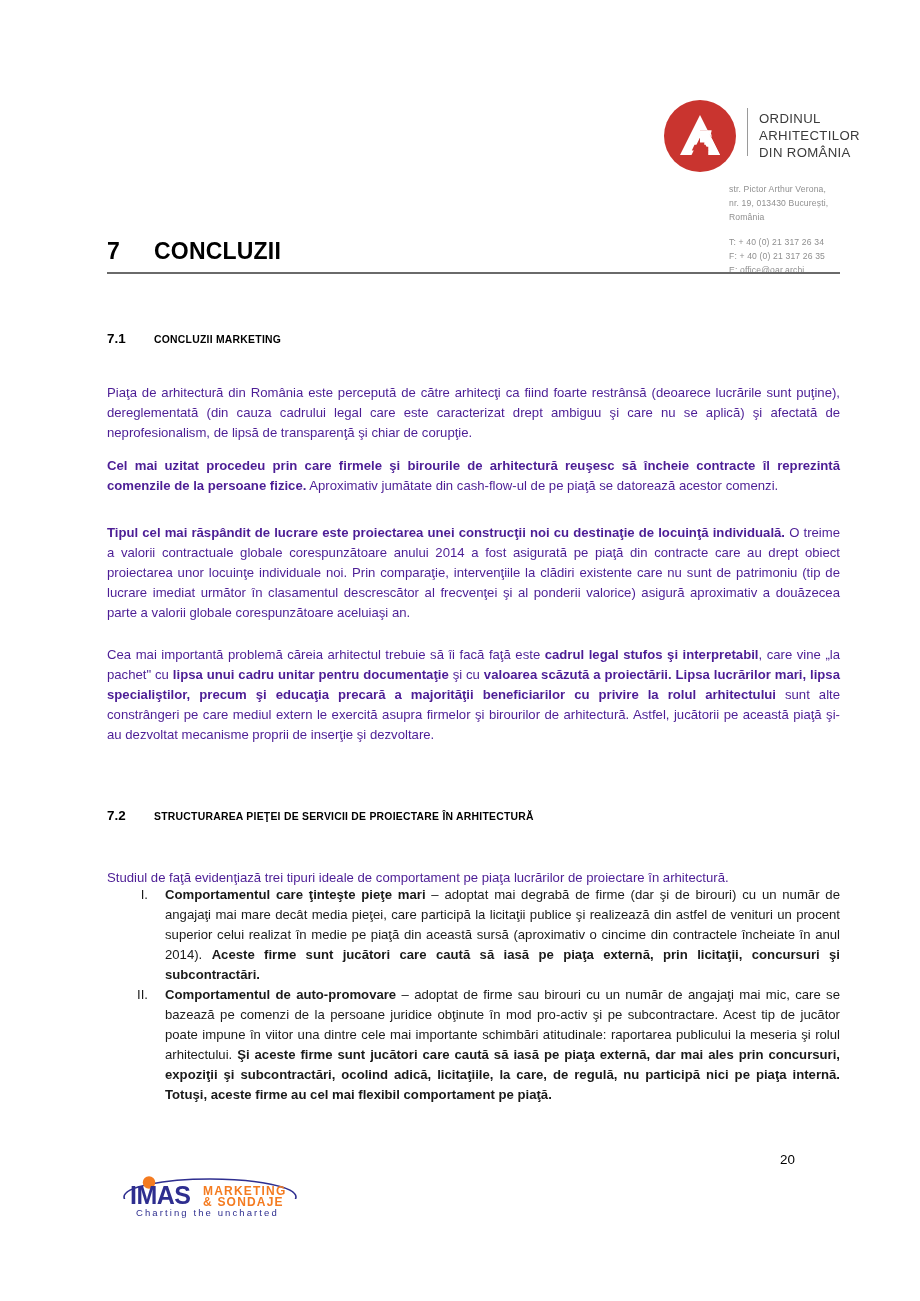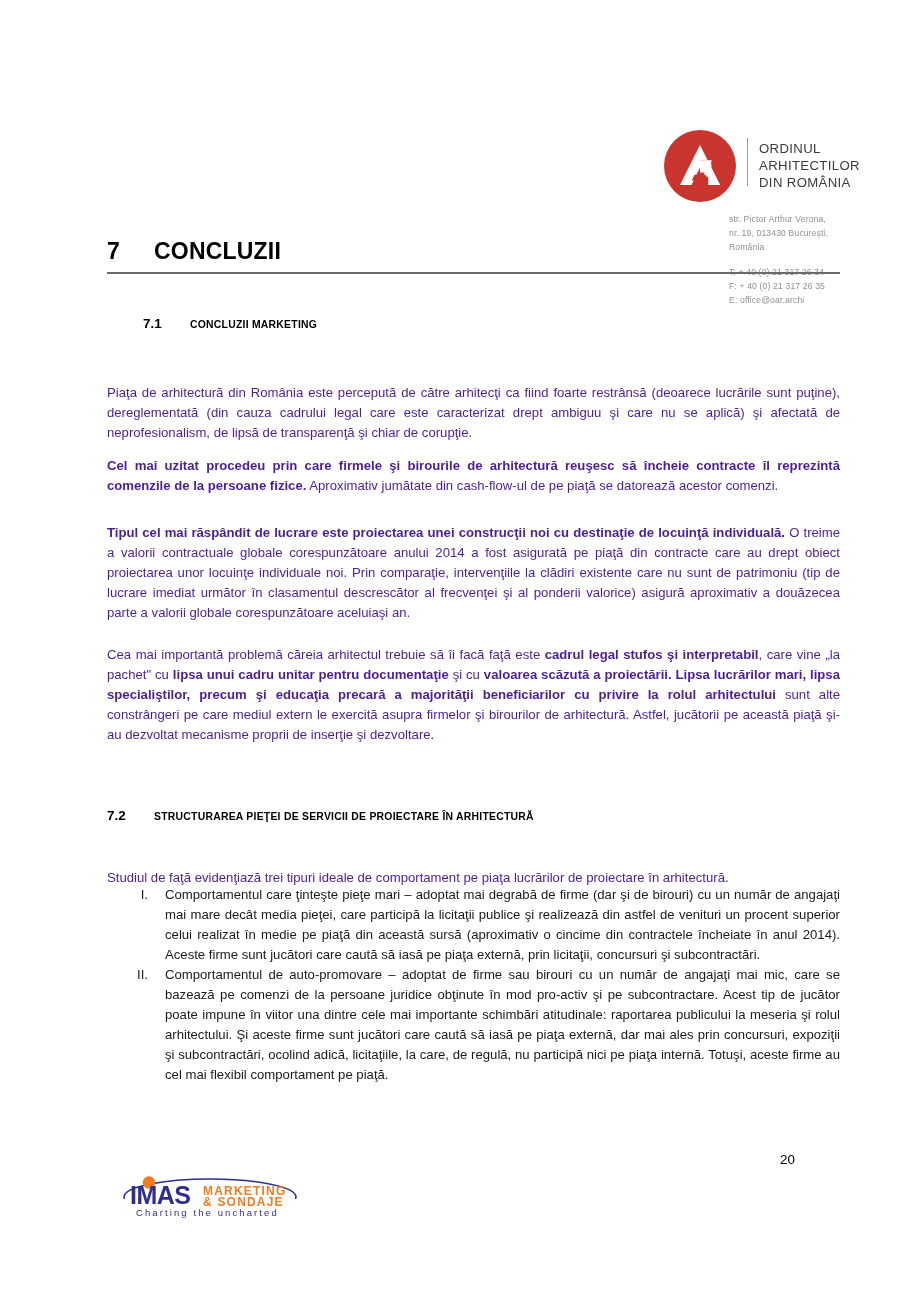--- a/index.html
+++ b/index.html
@@ -13,21 +13,21 @@
     position: relative;
     font-family: "Liberation Sans", sans-serif;
     color: #000000;
     overflow: hidden;
   }
 
   
   #letterhead {
     position: absolute;
     left: 664px;
-    top: 130px;
+    top: 100px;
     width: 256px;
   }
   #oar-brand-row {
     display: flex;
     align-items: flex-start;
     gap: 0px;
   }
   #oar-logo-mark {
     width: 72px;
     height: 72px;
@@ -93,21 +93,21 @@
   }
   .section-heading .sec-num {
     width: 47px;
     flex: 0 0 47px;
     font-size: 13.4px;
   }
   .section-heading .sec-label {
     font-size: 10.4px;
     letter-spacing: 0.25px;
   }
-  #heading-7-1 { top: 316px; margin-left: 36px; }
+  #heading-7-1 { top: 331px; }
   #heading-7-2 { top: 808px; }
 
   
   .body-block {
     position: absolute;
     left: 107px;
     width: 733px;
     font-size: 13.15px;
     line-height: 1.52;
     text-align: justify;
@@ -143,21 +143,21 @@
     padding-right: 17px;
     box-sizing: border-box;
     font-size: 13.15px;
     line-height: 1.52;
   }
   .list-text {
     flex: 1 1 auto;
     text-align: justify;
     text-justify: inter-word;
   }
-  .list-text b { font-weight: 400; }
+  .list-text b { font-weight: 700; }
 
   
   #footer-imas-logo {
     position: absolute;
     left: 118px;
     top: 1175px;
     width: 180px;
     height: 46px;
   }
   #page-number {

